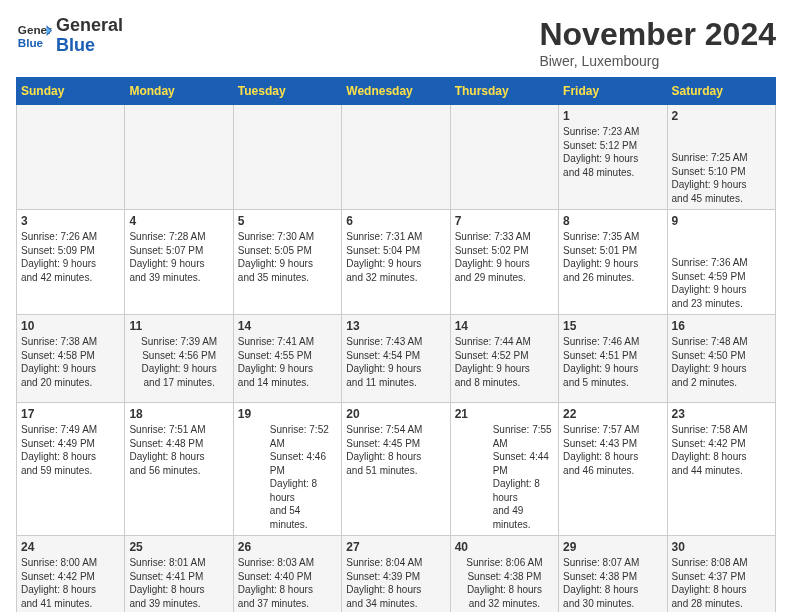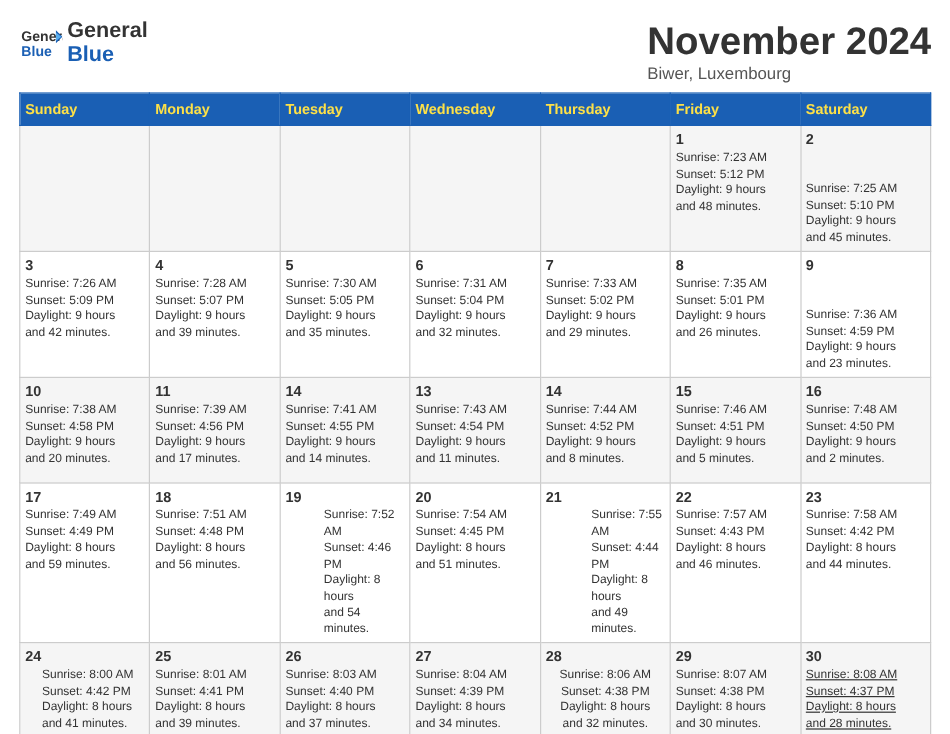--- a/index.html
+++ b/index.html
@@ -197,21 +197,21 @@
       <tr>
         <td>
           <span class="day-number">10</span>
           <div class="day-info" style="white-space: pre-line;">Sunrise: 7:38 AM
 Sunset: 4:58 PM
 Daylight: 9 hours
 and 20 minutes.</div>
         </td>
         <td>
           <span class="day-number">11</span>
-          <div class="day-info" style="white-space: pre-line;">Sunrise: 7:39 AM
+          <div class="day-info" style="white-space: pre-line; text-align: center;">Sunrise: 7:39 AM
 Sunset: 4:56 PM
 Daylight: 9 hours
 and 17 minutes.</div>
         </td>
         <td>
           <span class="day-number">14</span>
           <div class="day-info" style="white-space: pre-line;">Sunrise: 7:41 AM
 Sunset: 4:55 PM
 Daylight: 9 hours
 and 14 minutes.</div>
@@ -292,21 +292,21 @@
           <span class="day-number">23</span>
           <div class="day-info" style="white-space: pre-line;">Sunrise: 7:58 AM
 Sunset: 4:42 PM
 Daylight: 8 hours
 and 44 minutes.</div>
         </td>
       </tr>
       <tr>
         <td>
           <span class="day-number">24</span>
-          <div class="day-info" style="white-space: pre-line; margin-left: 14px;">Sunrise: 8:00 AM
+          <div class="day-info" style="white-space: pre-line;">Sunrise: 8:00 AM
 Sunset: 4:42 PM
 Daylight: 8 hours
 and 41 minutes.</div>
         </td>
         <td>
           <span class="day-number">25</span>
           <div class="day-info" style="white-space: pre-line;">Sunrise: 8:01 AM
 Sunset: 4:41 PM
 Daylight: 8 hours
 and 39 minutes.</div>
@@ -319,35 +319,35 @@
 and 37 minutes.</div>
         </td>
         <td>
           <span class="day-number">27</span>
           <div class="day-info" style="white-space: pre-line;">Sunrise: 8:04 AM
 Sunset: 4:39 PM
 Daylight: 8 hours
 and 34 minutes.</div>
         </td>
         <td>
-          <span class="day-number">28</span>
+          <span class="day-number">40</span>
           <div class="day-info" style="white-space: pre-line; text-align: center;">Sunrise: 8:06 AM
 Sunset: 4:38 PM
 Daylight: 8 hours
 and 32 minutes.</div>
         </td>
         <td>
           <span class="day-number">29</span>
           <div class="day-info" style="white-space: pre-line;">Sunrise: 8:07 AM
 Sunset: 4:38 PM
 Daylight: 8 hours
 and 30 minutes.</div>
         </td>
         <td>
           <span class="day-number">30</span>
-          <div class="day-info" style="white-space: pre-line; text-decoration: underline;">Sunrise: 8:08 AM
+          <div class="day-info" style="white-space: pre-line;">Sunrise: 8:08 AM
 Sunset: 4:37 PM
 Daylight: 8 hours
 and 28 minutes.</div>
         </td>
       </tr>
     </tbody>
 </table>
 
 </body></html>

